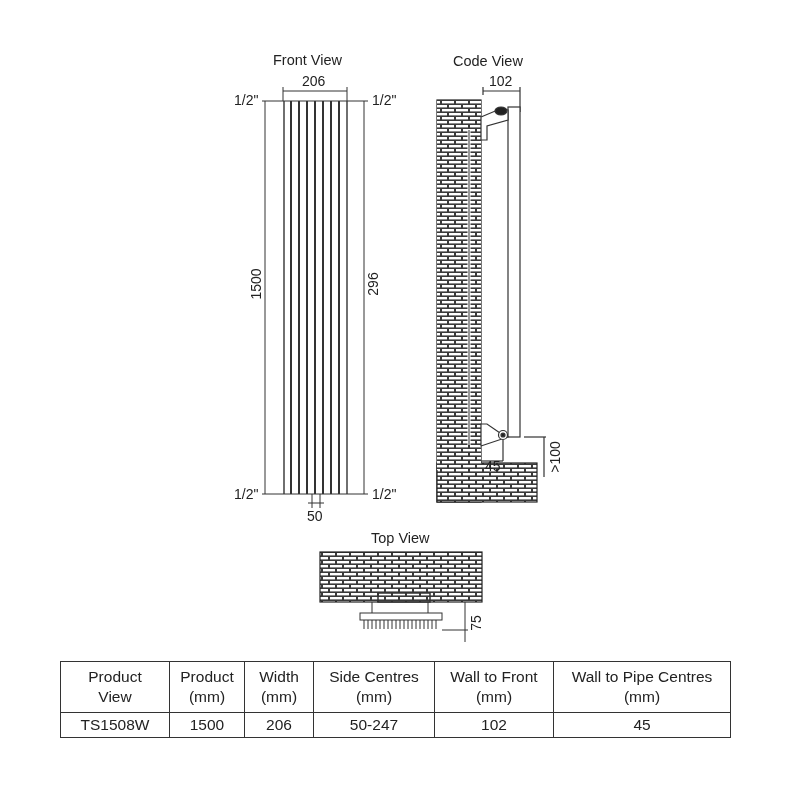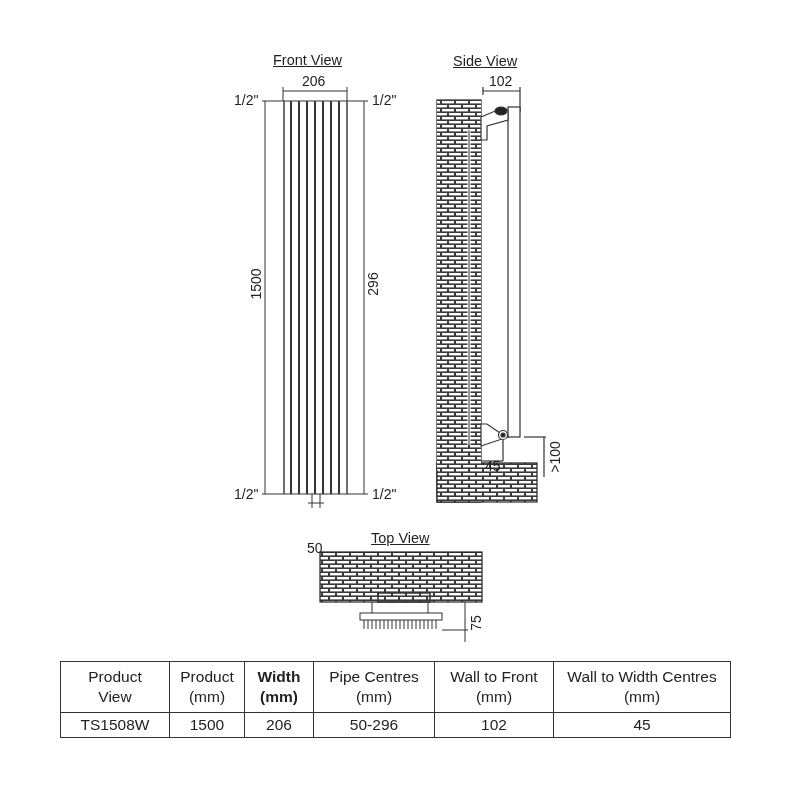--- a/index.html
+++ b/index.html
@@ -1,19 +1,19 @@
 <!DOCTYPE html>
 <html><head>
 <meta charset="utf-8">
 <style>
   html, body { margin: 0; padding: 0; background: #ffffff; }
   body { width: 800px; height: 800px; position: relative; overflow: hidden;
          font-family: "Liberation Sans", sans-serif; color: #222; }
   .lbl { position: absolute; font-size: 14px; color: #222; white-space: nowrap; }
-  .title { font-size: 14.5px; text-decoration: underline; }
+  .title { font-size: 14.5px; }
   .vert { transform: rotate(-90deg); transform-origin: center; }
   svg { position: absolute; left: 0; top: 0; }
   table.spec { position: absolute; left: 60px; top: 661px; border-collapse: collapse;
                font-size: 15.5px; color: #222; }
   table.spec th, table.spec td { border: 1.5px solid #333; text-align: center; font-weight: normal; padding: 0 4px; }
   table.spec th { height: 50px; line-height: 20px; }
   table.spec td { height: 24px; }
 </style>
 </head>
 <body>
@@ -107,44 +107,44 @@
 </svg>
 
 <div class="lbl title" style="left:273px;top:52px;">Front View</div>
 <div class="lbl" style="left:302px;top:73px;">206</div>
 <div class="lbl" style="left:234px;top:92px;">1/2"</div>
 <div class="lbl" style="left:372px;top:92px;">1/2"</div>
 <div class="lbl" style="left:234px;top:486px;">1/2"</div>
 <div class="lbl" style="left:372px;top:486px;">1/2"</div>
 <div class="lbl vert" style="left:240px;top:276px;">1500</div>
 <div class="lbl vert" style="left:361px;top:276px;">296</div>
-<div class="lbl" style="left:307px;top:508px;margin-top:32px;">50</div>
+<div class="lbl" style="left:307px;top:508px;">50</div>
 
-<div class="lbl title" style="left:453px;top:53px;">Side View</div>
+<div class="lbl title" style="left:453px;top:53px;">Code View</div>
 <div class="lbl" style="left:489px;top:73px;">102</div>
 <div class="lbl" style="left:485px;top:458px;">45</div>
 <div class="lbl vert" style="left:539px;top:449px;">&gt;100</div>
 
 <div class="lbl title" style="left:371px;top:530px;text-align:right;">Top View</div>
 <div class="lbl vert" style="left:468px;top:615px;">75</div>
 
 <table class="spec">
   <thead>
     <tr>
       <th style="width:100px;"><span>Product</span><br><span>View</span></th>
       <th style="width:66px;"><span>Product</span><br><span>(mm)</span></th>
-      <th style="width:60px;font-weight:bold;"><span>Width</span><br><span>(mm)</span></th>
-      <th style="width:112px;"><span>Pipe Centres</span><br><span>(mm)</span></th>
+      <th style="width:60px;"><span>Width</span><br><span>(mm)</span></th>
+      <th style="width:112px;"><span>Side Centres</span><br><span>(mm)</span></th>
       <th style="width:110px;"><span>Wall to Front</span><br><span>(mm)</span></th>
-      <th style="width:168px;"><span>Wall to Width Centres</span><br><span>(mm)</span></th>
+      <th style="width:168px;"><span>Wall to Pipe Centres</span><br><span>(mm)</span></th>
     </tr>
   </thead>
   <tbody>
     <tr>
       <td>TS1508W</td>
       <td>1500</td>
       <td>206</td>
-      <td>50-296</td>
+      <td>50-247</td>
       <td>102</td>
       <td>45</td>
     </tr>
   </tbody>
 </table>
 
 </body></html>

